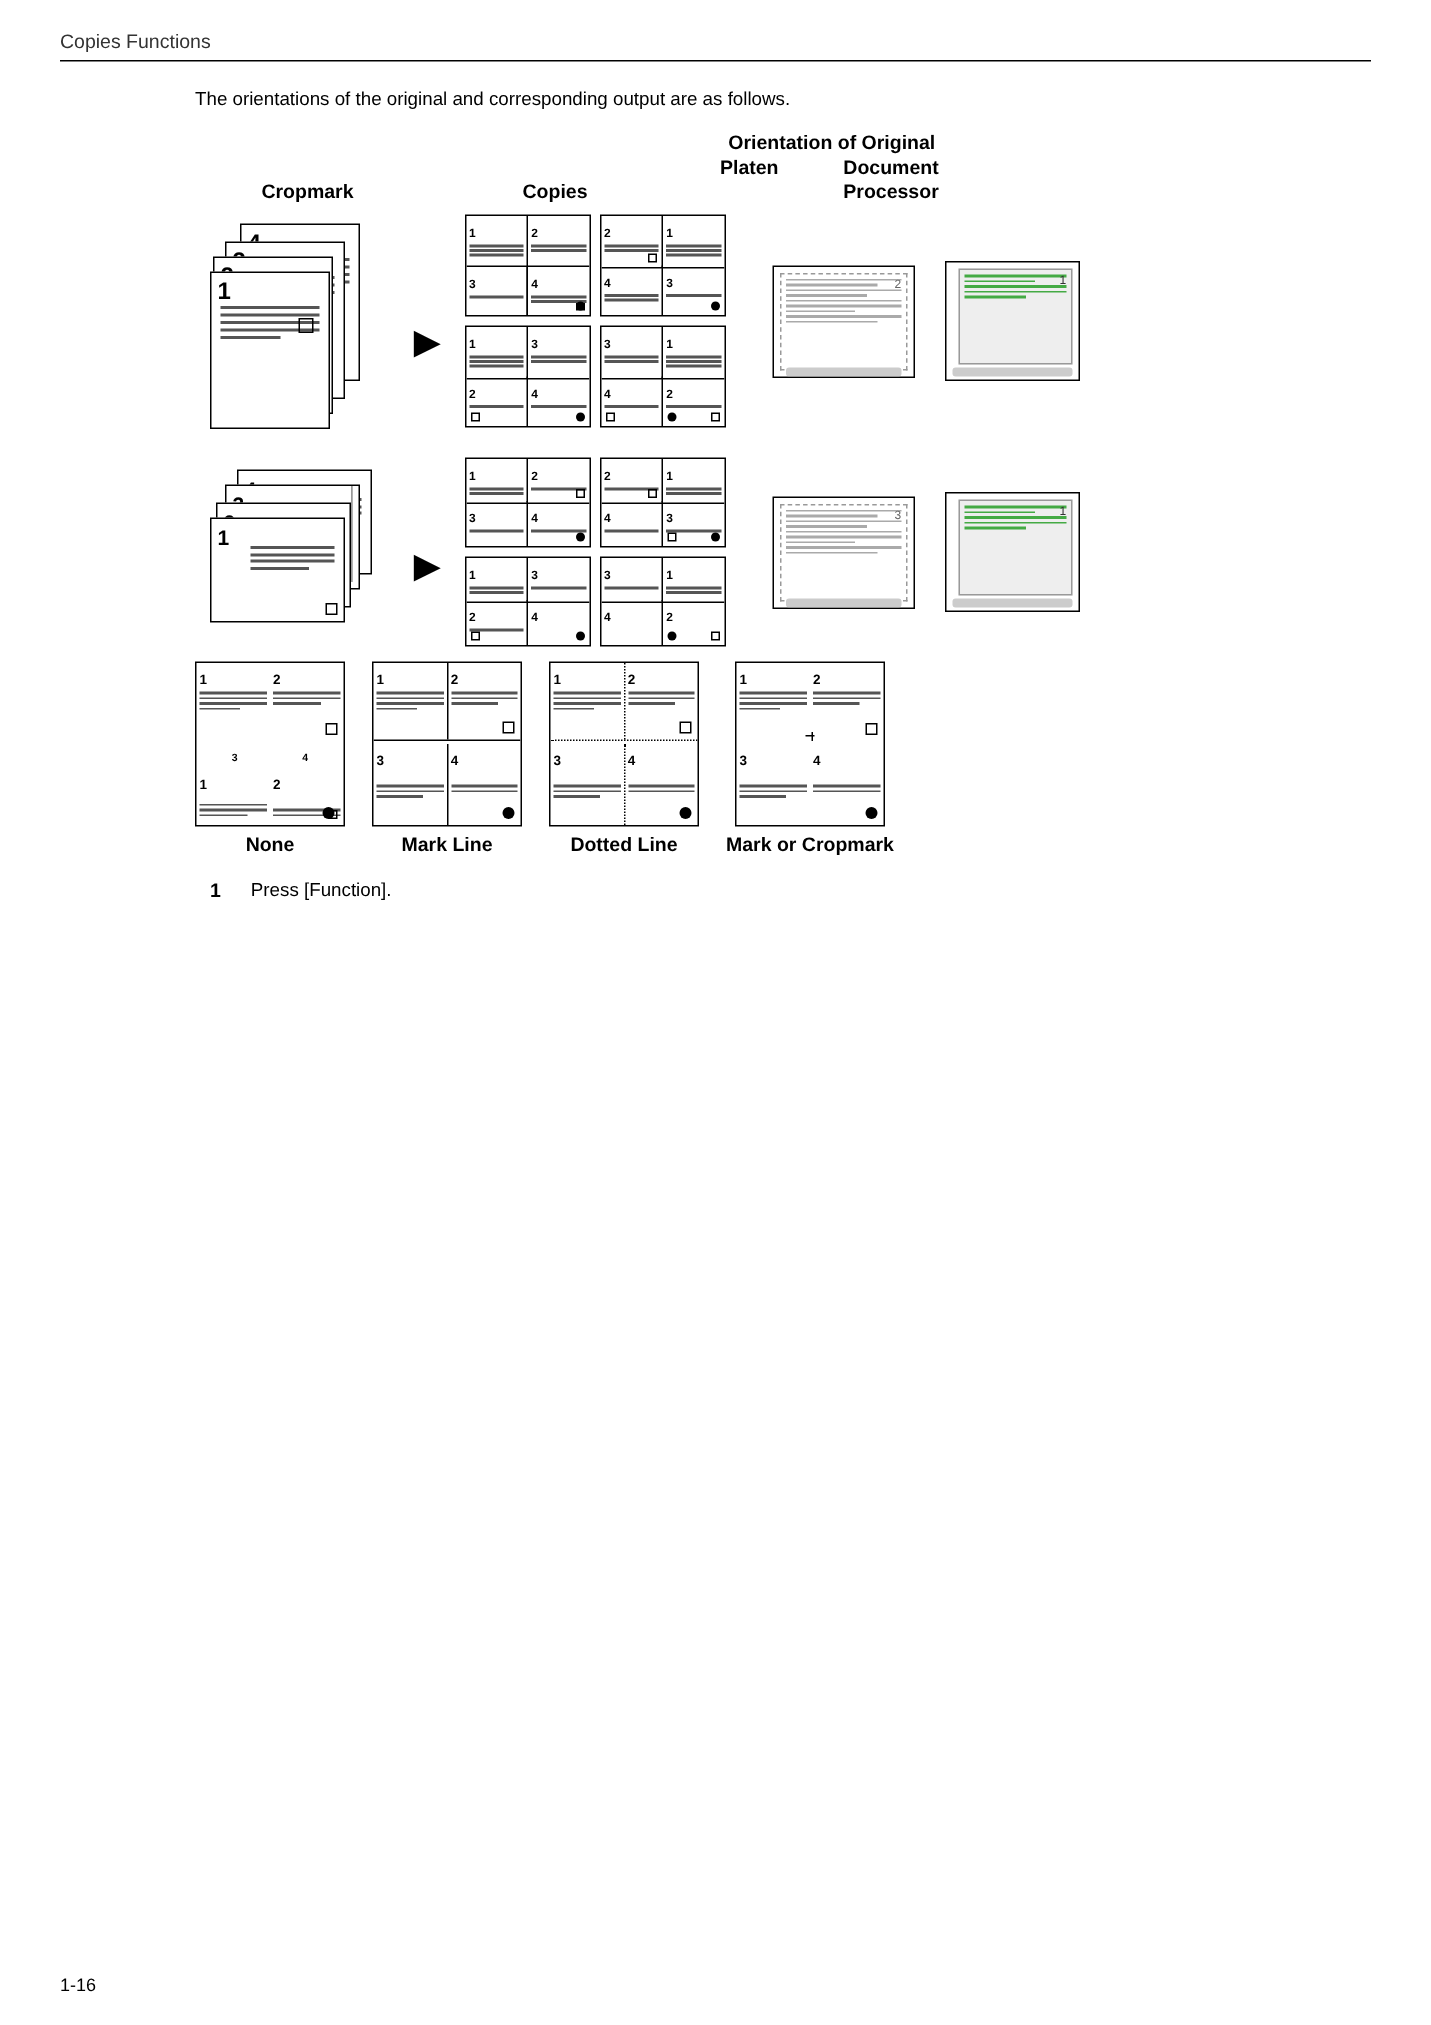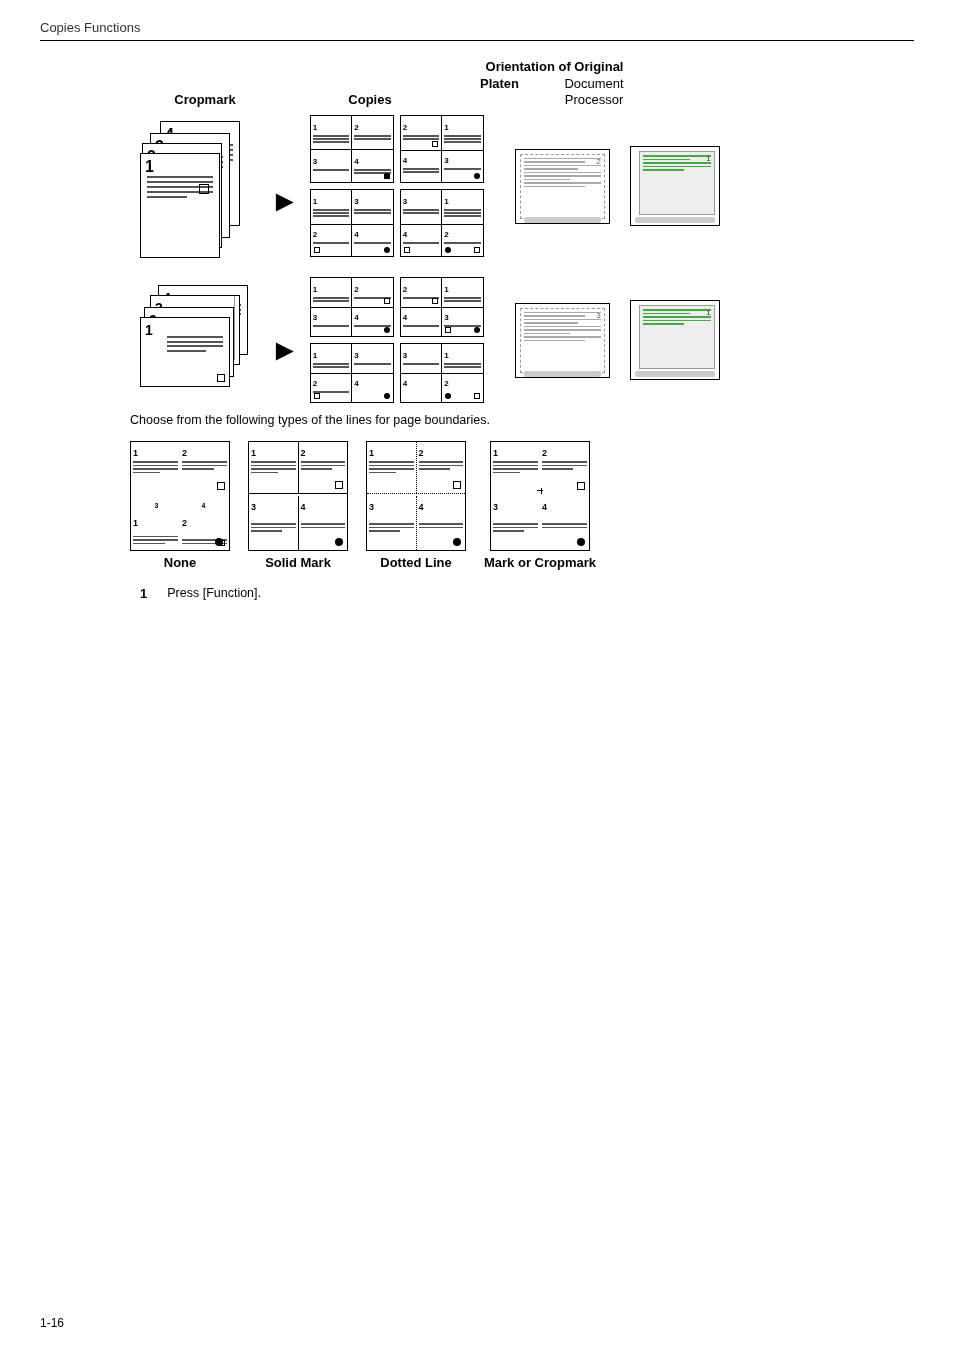--- a/index.html
+++ b/index.html
@@ -14,29 +14,30 @@
     }
   </style>
 </head>
 <body>
 
 <div>
   <div style="font-size:13px; color:#333; border-bottom:1.5px solid #000; padding-bottom:5px; margin-bottom:18px;">Copies Functions</div>
 </div>
 
 <div style="margin-left: 90px;">
+  <div style="font-size:12.5px; margin-bottom:14px;">The orientations of the original and corresponding output are as follows.</div>
 
   <div style="display:flex; align-items:flex-end; gap:0; margin-bottom:8px; margin-left:10px;">
     <div style="width:130px; font-weight:bold; font-size:13px; text-align:center;">Cropmark</div>
     <div style="width:200px; font-weight:bold; font-size:13px; text-align:center;">Copies</div>
     <div style="display:flex; flex-direction:column; align-items:center; margin-left:10px;">
       <div style="font-weight:bold; font-size:13px;">Orientation of Original</div>
       <div style="display:flex; gap:40px; margin-top:2px;">
         <div style="font-weight:bold; font-size:13px;">Platen</div>
-        <div style="font-weight:normal; font-size:13px; max-width:70px; text-align:center; line-height:1.2;">Document Processor</div>
+        <div style="font-weight:bold; font-size:13px; max-width:70px; text-align:center; line-height:1.2;">Document Processor</div>
       </div>
     </div>
   </div>
 
   <div style="display:flex; align-items:center; gap:10px; margin-left:10px; margin-bottom:20px;">
 
     <div style="width:120px; height:130px; position:relative;">
 
       <div style="position:absolute; top:0; left:20px; width:80px; height:105px; border:1px solid #000; background:#fff;">
         <span style="position:absolute; top:4px; left:4px; font-weight:bold; font-size:16px;">4</span>
@@ -466,21 +467,20 @@
         <div style="position:absolute; top:2px; right:3px; font-size:8px; color:#333;">1</div>
       </div>
       <div style="position:absolute; bottom:2px; left:4px; right:4px; height:6px; background:#ccc; border-radius:2px;"></div>
     </div>
   </div>
 
 
 </div>
 
 <div style="margin-left: 90px; margin-top: 8px;">
-  <div style="font-size:12.5px; margin-bottom:14px;">Choose from the following types of the lines for page boundaries.</div>
 
   <div style="display:flex; gap:18px; align-items:flex-end; margin-bottom:16px;">
 
     <div style="display:flex; flex-direction:column; align-items:center; gap:4px;">
       <div style="width:100px; height:110px; border:1px solid #000; background:#fff; position:relative; overflow:hidden;">
 
         <div style="position:absolute; top:0; left:0; right:0; height:52px; display:flex;">
           <div style="flex:1; position:relative; padding:2px; border-right:none;">
             <span style="font-size:9px; font-weight:bold;">1</span>
             <div style="margin-top:2px; display:flex; flex-direction:column; gap:2px;">
@@ -566,21 +566,21 @@
           <div style="flex:1; position:relative; padding:2px;">
             <span style="font-size:9px; font-weight:bold;">4</span>
             <div style="margin-top:10px; display:flex; flex-direction:column; gap:2px;">
               <div style="height:1.5px; background:#555;"></div>
               <div style="height:1.5px; background:#555;"></div>
             </div>
             <div style="position:absolute; bottom:4px; right:4px; width:8px; height:8px; border-radius:50%; background:#000;"></div>
           </div>
         </div>
       </div>
-      <span style="font-weight:bold; font-size:13px;">Solid Mark</span>
+      <span style="font-weight:bold; font-size:13px;">Mark Line</span>
     </div>
 
     <div style="display:flex; flex-direction:column; align-items:center; gap:4px;">
       <div style="width:100px; height:110px; border:1px solid #000; background:#fff; position:relative; overflow:hidden;">
         <div style="position:absolute; top:0; left:0; right:0; height:52px; border-bottom:1px dotted #000; display:flex;">
           <div style="flex:1; border-right:1px dotted #000; position:relative; padding:2px;">
             <span style="font-size:9px; font-weight:bold;">1</span>
             <div style="margin-top:2px; display:flex; flex-direction:column; gap:2px;">
               <div style="height:1.5px; background:#555;"></div>
               <div style="height:1.5px; background:#555;"></div>

